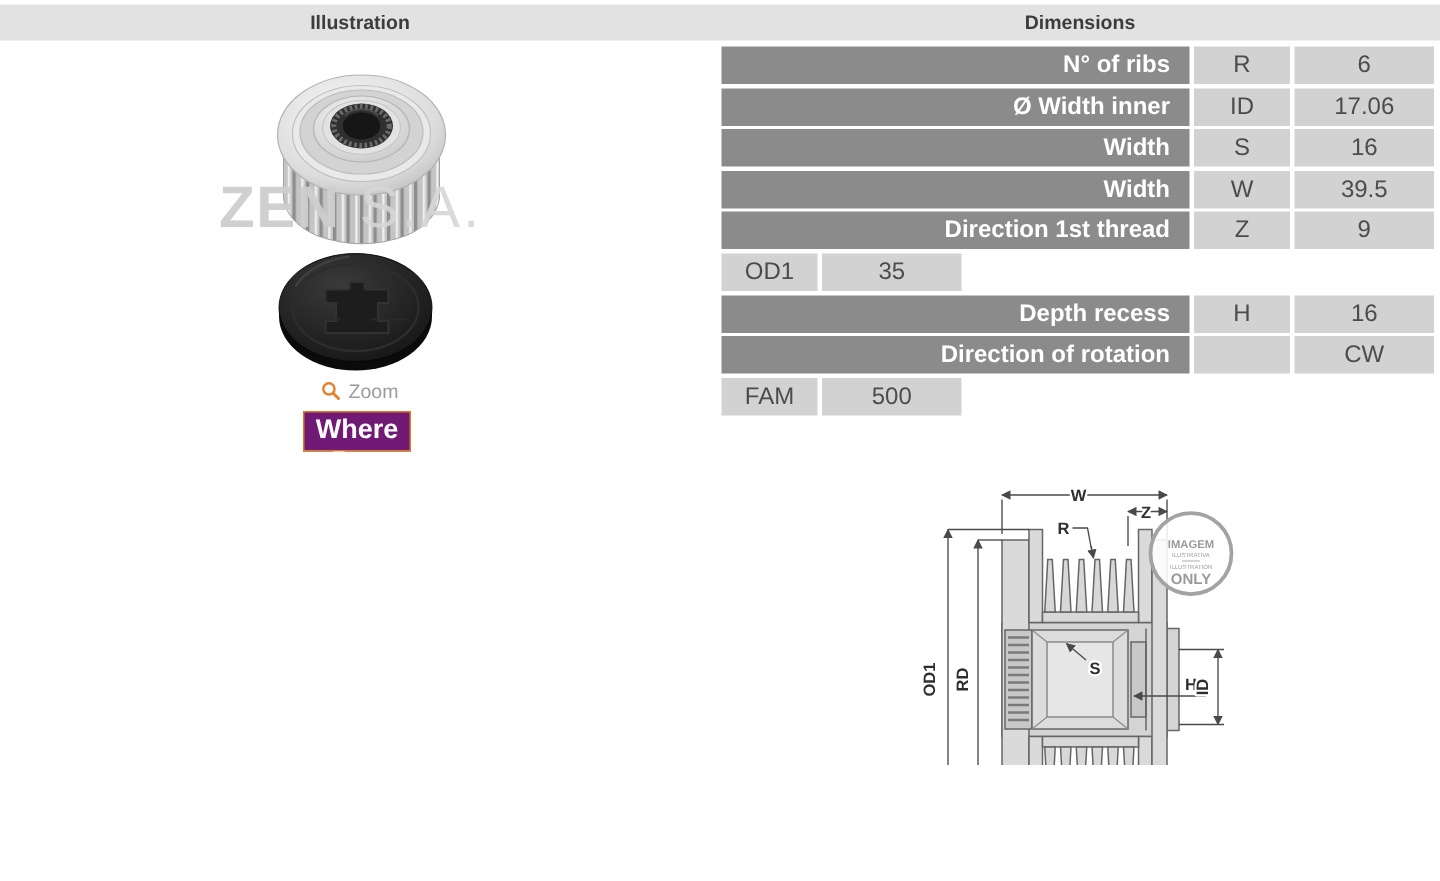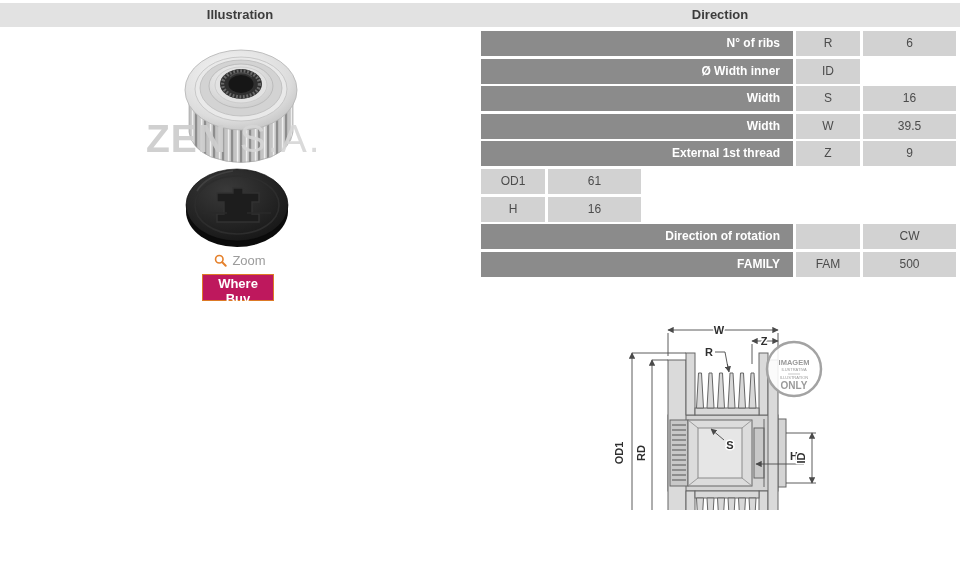--- a/index.html
+++ b/index.html
@@ -13,43 +13,43 @@
   .watermark .wm-b{font-weight:800;color:rgba(206,206,206,.95);letter-spacing:1px;}
   .watermark .wm-l{font-weight:400;color:rgba(214,214,214,.9);letter-spacing:2px;}
   .pulley-svg{position:absolute;left:177px;top:36px;z-index:2;}
   .cap-svg{position:absolute;left:183px;top:165px;z-index:2;}
   
   .zoom-link-wrap{position:absolute;left:0;top:253px;width:480px;text-align:center;z-index:4;}
   .zoom-link{display:inline-flex;align-items:center;gap:5px;font-size:13px;color:#9c9c9c;cursor:pointer;text-decoration:none;}
   .zoom-link-wrap2{position:absolute;left:608px;top:558px;width:236px;text-align:center;}
   .zoom-link2{display:inline-flex;align-items:center;gap:5px;font-size:13px;color:#dda173;cursor:pointer;text-decoration:none;}
   
-  .where-buy{position:absolute;left:202px;top:274px;width:72px;height:27px;background:#be185d;border:1px solid #dd7a26;
-             color:#fff;font-weight:bold;font-size:13px;font-family:"Liberation Sans",sans-serif;cursor:pointer;z-index:4;}
+  .where-buy{position:absolute;left:202px;top:274px;width:72px;height:27px;background:#701a75;border:1px solid #dd7a26;
+             color:#fff;font-weight:bold;font-size:18px;font-family:"Liberation Sans",sans-serif;cursor:pointer;z-index:4;}
   
   .dim-table{position:absolute;left:481px;top:31px;width:475px;display:flex;flex-direction:column;row-gap:2.6px;}
   .dim-row{display:flex;column-gap:3px;height:25px;}
-  .cell{line-height:25px;font-size:12px;overflow:hidden;}
+  .cell{line-height:25px;font-size:16px;overflow:hidden;}
   .lbl{width:299px;background:#8b8b8b;color:#ffffff;font-weight:bold;text-align:right;padding-right:13px;}
   .sym{width:64px;background:#d2d2d2;color:#4c4c4c;text-align:center;}
   .val{width:93px;background:#d2d2d2;color:#4c4c4c;text-align:center;}
   
   .diagram-svg{position:absolute;left:608px;top:320px;}
   .dimtxt{font-family:"Liberation Sans",sans-serif;font-size:11px;font-weight:bold;fill:#2f2f2f;
           paint-order:stroke;stroke:#ffffff;stroke-width:3px;stroke-linejoin:round;}
   .stamptxt{font-family:"Liberation Sans",sans-serif;fill:#9a9a9a;text-anchor:middle;}
 </style>
 </head>
 <body>
 
 <div class="screen">
 
   <div class="hdr">
     <div class="half">Illustration</div>
-    <div class="half">Direction</div>
+    <div class="half">Dimensions</div>
   </div>
 
   <svg class="pulley-svg" width="128" height="133" viewBox="0 0 128 133">
     <defs>
       <radialGradient id="g1" cx="42%" cy="35%" r="75%">
         <stop offset="0%" stop-color="#fafafa"></stop>
           <stop offset="70%" stop-color="#dcdcdc"></stop>
           <stop offset="100%" stop-color="#bdbdbd"></stop>
       </radialGradient>
       <radialGradient id="g2" cx="42%" cy="35%" r="80%">
@@ -108,58 +108,59 @@
     <div class="dim-row">
       <div class="cell lbl">N° of ribs</div>
       <div class="cell sym">R</div>
       <div class="cell val">6</div>
     </div>
 
 
     <div class="dim-row">
       <div class="cell lbl">Ø Width inner</div>
       <div class="cell sym">ID</div>
+      <div class="cell val">17.06</div>
     </div>
 
     <div class="dim-row">
       <div class="cell lbl">Width</div>
       <div class="cell sym">S</div>
       <div class="cell val">16</div>
     </div>
 
     <div class="dim-row">
       <div class="cell lbl">Width</div>
       <div class="cell sym">W</div>
       <div class="cell val">39.5</div>
     </div>
 
     <div class="dim-row">
-      <div class="cell lbl">External 1st thread</div>
+      <div class="cell lbl">Direction 1st thread</div>
       <div class="cell sym">Z</div>
       <div class="cell val">9</div>
     </div>
 
     <div class="dim-row">
       <div class="cell sym">OD1</div>
-      <div class="cell val">61</div>
-    </div>
-
-    <div class="dim-row">
+      <div class="cell val">35</div>
+    </div>
+
+    <div class="dim-row">
+      <div class="cell lbl">Depth recess</div>
       <div class="cell sym">H</div>
       <div class="cell val">16</div>
     </div>
 
     <div class="dim-row">
       <div class="cell lbl">Direction of rotation</div>
       <div class="cell sym"></div>
       <div class="cell val">CW</div>
     </div>
 
     <div class="dim-row">
-      <div class="cell lbl">FAMILY</div>
       <div class="cell sym">FAM</div>
       <div class="cell val">500</div>
     </div>
   </div>
 
   <svg class="diagram-svg" width="236" height="236" viewBox="0 0 236 236">
     <defs>
       <marker id="ah" viewBox="0 0 10 10" refX="9" refY="5" markerWidth="7" markerHeight="7" orient="auto-start-reverse">
         <path d="M0,0 L10,5 L0,10 z" fill="#4a4a4a"></path>
       </marker>

